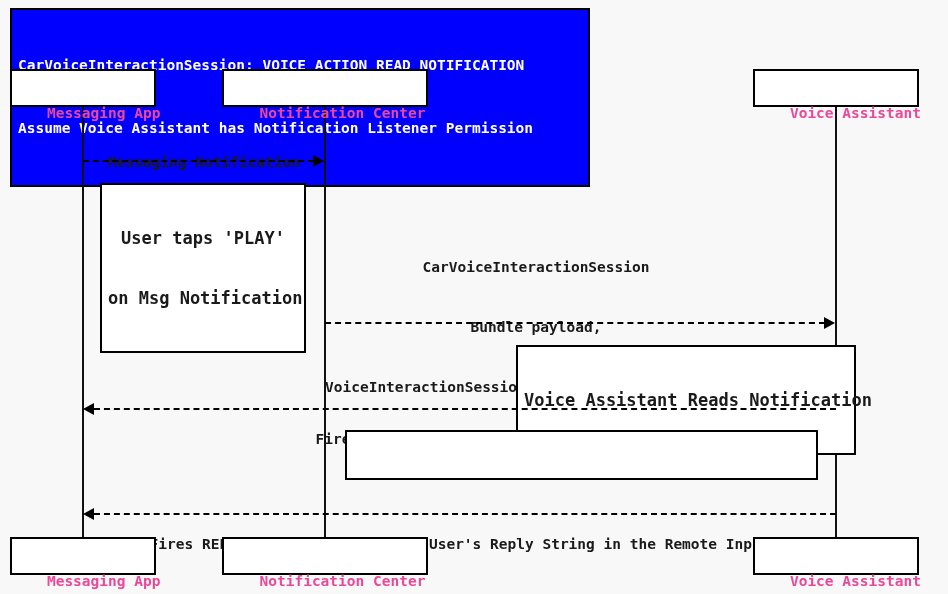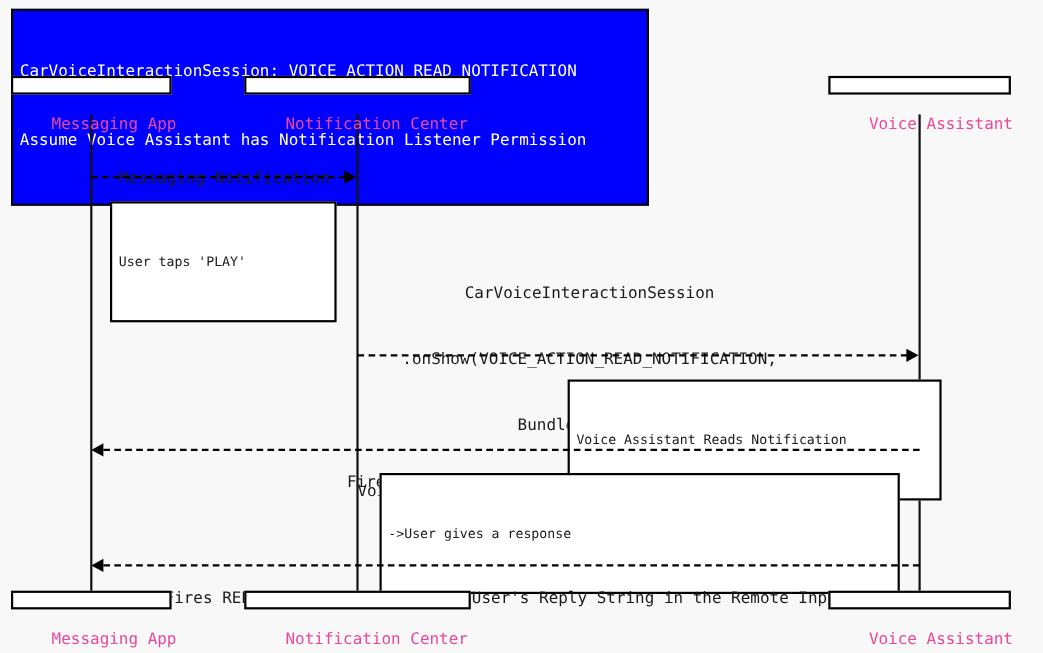--- a/index.html
+++ b/index.html
@@ -10,20 +10,21 @@
     width: 948px;
     height: 594px;
     background: #f8f8f8;
     font-family: "DejaVu Sans Mono", monospace;
     overflow: hidden;
   }
   #diagram {
     position: relative;
     width: 948px;
     height: 594px;
+    font-weight: bold;
   }
   
   .title-banner {
     position: absolute;
     left: 10px;
     top: 8px;
     width: 580px;
     box-sizing: border-box;
     background: #0000FF;
     border: 2px solid #000000;
@@ -36,21 +37,21 @@
   }
   
   .participant {
     position: absolute;
     box-sizing: border-box;
     background: #FFFFFF;
     border: 2px solid #000000;
     color: #ec4899;
     font-size: 14.5px;
     line-height: 28px;
-    height: 17px;
+    height: 38px;
     text-align: center;
     white-space: pre;
   }
   
   .lifeline {
     position: absolute;
     width: 2px;
     background: #111111;
   }
   
@@ -81,23 +82,23 @@
     white-space: pre;
     text-align: center;
   }
   
   .note {
     position: absolute;
     box-sizing: border-box;
     background: #FFFFFF;
     border: 2px solid #000000;
     color: #1a1a1a;
-    font-size: 12px;
+    font-size: 17px;
     line-height: 20px;
-    text-align: left;
+    text-align: center;
     white-space: pre;
     padding: 3px 6px;
   }
 </style>
 </head>
 <body>
 
 <div id="diagram">
 
   <div class="title-banner">
@@ -120,43 +121,42 @@
   </div>
 
   <div class="msg-label" style="left:83px; top:112px; width:242px;">
     <div>Messaging Notification</div>
   </div>
   <div class="msg-line" style="left:83px; top:160px; width:231px;"></div>
   <div class="arrowhead right" style="left:313px; top:155px;"></div>
 
   <div class="note" style="left:100px; top:183px; width:206px;">
     <div>User taps 'PLAY'</div>
+    <div>on Msg Notification</div>
   </div>
 
   <div class="msg-label" style="left:325px; top:217px; width:422px;">
     <div>CarVoiceInteractionSession</div>
-    <div>.onShow(VOICE_ACTION_READ_NOTIFICATION,</div>
     <div>Bundle payload,</div>
     <div>VoiceInteractionSession.SHOW_SOURCE_NOTIFICATION)</div>
   </div>
   <div class="msg-line" style="left:325px; top:322px; width:500px;"></div>
   <div class="arrowhead right" style="left:824px; top:317px;"></div>
 
   <div class="note" style="left:478px; top:345px; width:340px;margin-left:38px;">
     <div>Voice Assistant Reads Notification</div>
   </div>
 
   <div class="msg-label" style="left:83px; top:389px; width:753px;">
     <div>Fires MARK_AS_READ Pending Intent</div>
   </div>
   <div class="msg-line" style="left:94px; top:408px; width:742px;"></div>
   <div class="arrowhead left" style="left:83px; top:403px;"></div>
 
   <div class="note" style="left:345px; top:430px; width:473px;">
-    <div>-&gt;User gives a response</div>
   </div>
 
   <div class="msg-label" style="left:83px; top:494px; width:753px;">
     <div>Fires REPLY Pending Intent with User's Reply String in the Remote Input</div>
   </div>
   <div class="msg-line" style="left:94px; top:513px; width:742px;"></div>
   <div class="arrowhead left" style="left:83px; top:508px;"></div>
 
   <div class="participant" style="left:10px; top:537px; width:146px;">
     <span>Messaging App</span>

